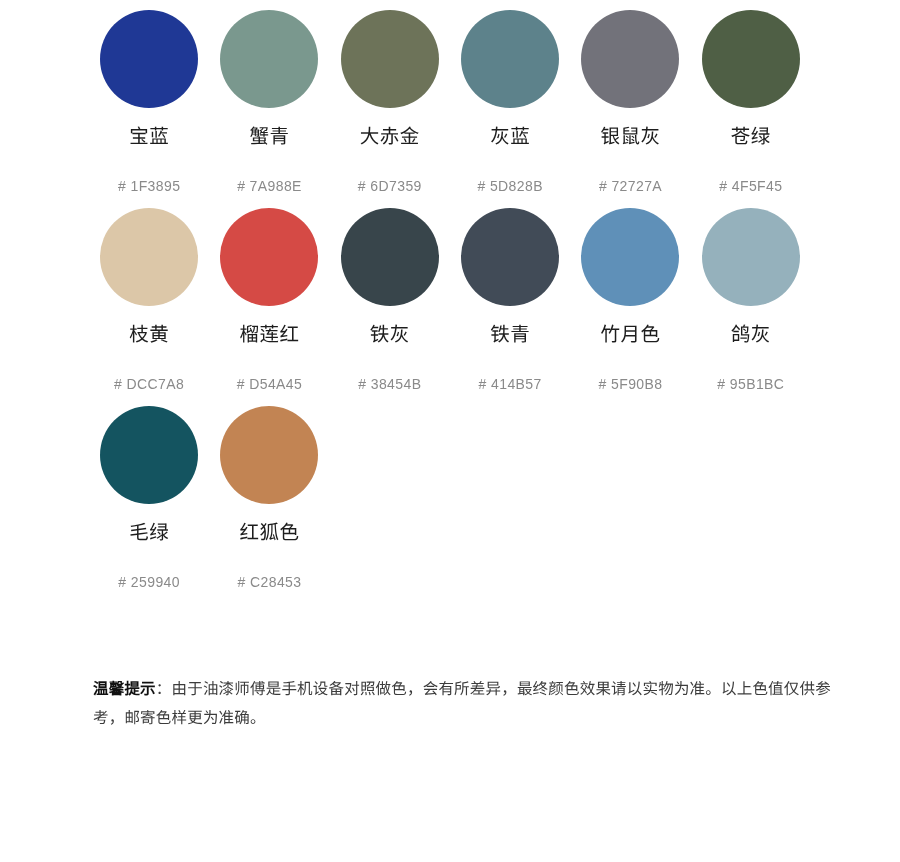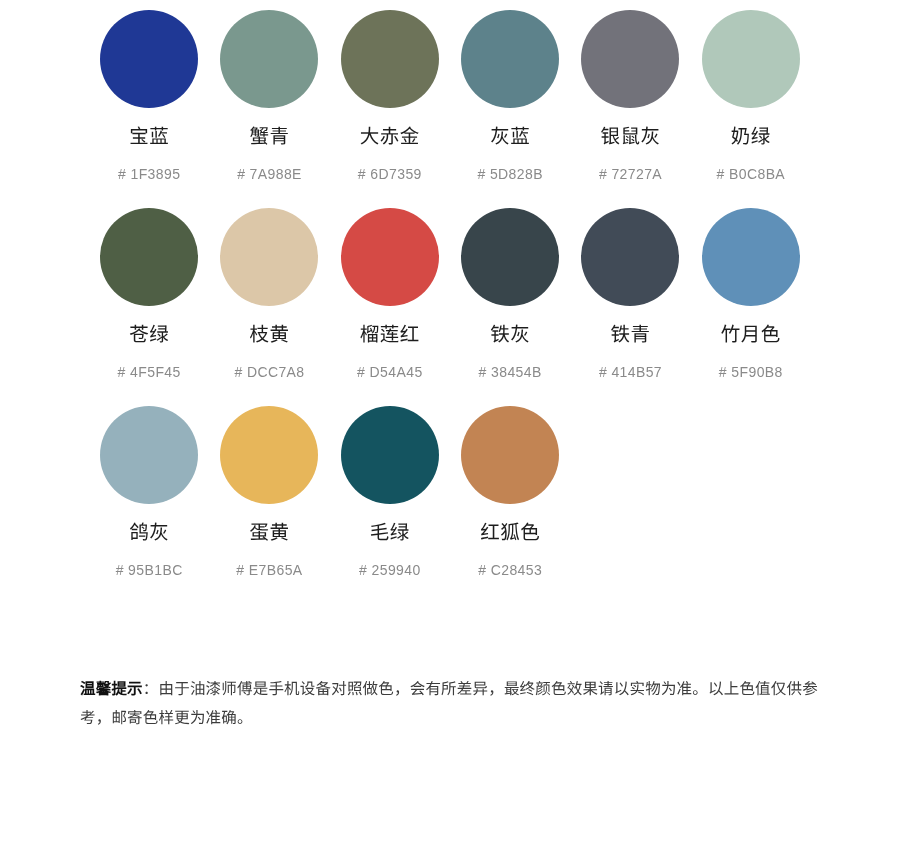--- a/index.html
+++ b/index.html
@@ -46,32 +46,32 @@
   }
   .swatch-name {
     margin-top: 19px;
     font-size: 19.5px;
     line-height: 1;
     color: #1d1d1d;
     letter-spacing: 0.5px;
     white-space: nowrap;
   }
   .swatch-hex {
-    margin-top: 20px;
+    margin-top: 32px;
     font-size: 14px;
     line-height: 1;
     color: #8a8a8a;
     letter-spacing: 0.4px;
     white-space: nowrap;
   }
 
   
   .note {
     position: absolute;
-    left: 80px;
+    left: 93px;
     top: 658px;
     width: 740px;
     font-size: 15.5px;
     line-height: 29px;
     color: #3c3c3c;
     letter-spacing: 0.2px;
   }
   .note-label {
     font-weight: bold;
     color: #111111;
@@ -105,25 +105,20 @@
         <div class="swatch-dot" style="background: rgb(93, 130, 139);"></div>
         <div class="swatch-name">灰蓝</div>
         <div class="swatch-hex"># 5D828B</div>
       </div>
       <div class="swatch">
         <div class="swatch-dot" style="background: rgb(114, 114, 122);"></div>
         <div class="swatch-name">银鼠灰</div>
         <div class="swatch-hex"># 72727A</div>
       </div>
       <div class="swatch">
-        <div class="swatch-dot" style="background: rgb(176, 200, 186);"></div>
-        <div class="swatch-name">奶绿</div>
-        <div class="swatch-hex"># B0C8BA</div>
-      </div>
-      <div class="swatch">
         <div class="swatch-dot" style="background: rgb(79, 95, 69);"></div>
         <div class="swatch-name">苍绿</div>
         <div class="swatch-hex"># 4F5F45</div>
       </div>
       <div class="swatch">
         <div class="swatch-dot" style="background: rgb(220, 199, 168);"></div>
         <div class="swatch-name">枝黄</div>
         <div class="swatch-hex"># DCC7A8</div>
       </div>
       <div class="swatch">
@@ -145,25 +140,20 @@
         <div class="swatch-dot" style="background: rgb(95, 144, 184);"></div>
         <div class="swatch-name">竹月色</div>
         <div class="swatch-hex"># 5F90B8</div>
       </div>
       <div class="swatch">
         <div class="swatch-dot" style="background: rgb(149, 177, 188);"></div>
         <div class="swatch-name">鸽灰</div>
         <div class="swatch-hex"># 95B1BC</div>
       </div>
       <div class="swatch">
-        <div class="swatch-dot" style="background: rgb(231, 182, 90);"></div>
-        <div class="swatch-name">蛋黄</div>
-        <div class="swatch-hex"># E7B65A</div>
-      </div>
-      <div class="swatch">
         <div class="swatch-dot" style="background: rgb(20, 84, 96);"></div>
         <div class="swatch-name">毛绿</div>
         <div class="swatch-hex"># 259940</div>
       </div>
       <div class="swatch">
         <div class="swatch-dot" style="background: rgb(194, 132, 83);"></div>
         <div class="swatch-name">红狐色</div>
         <div class="swatch-hex"># C28453</div>
       </div>
     </div>

